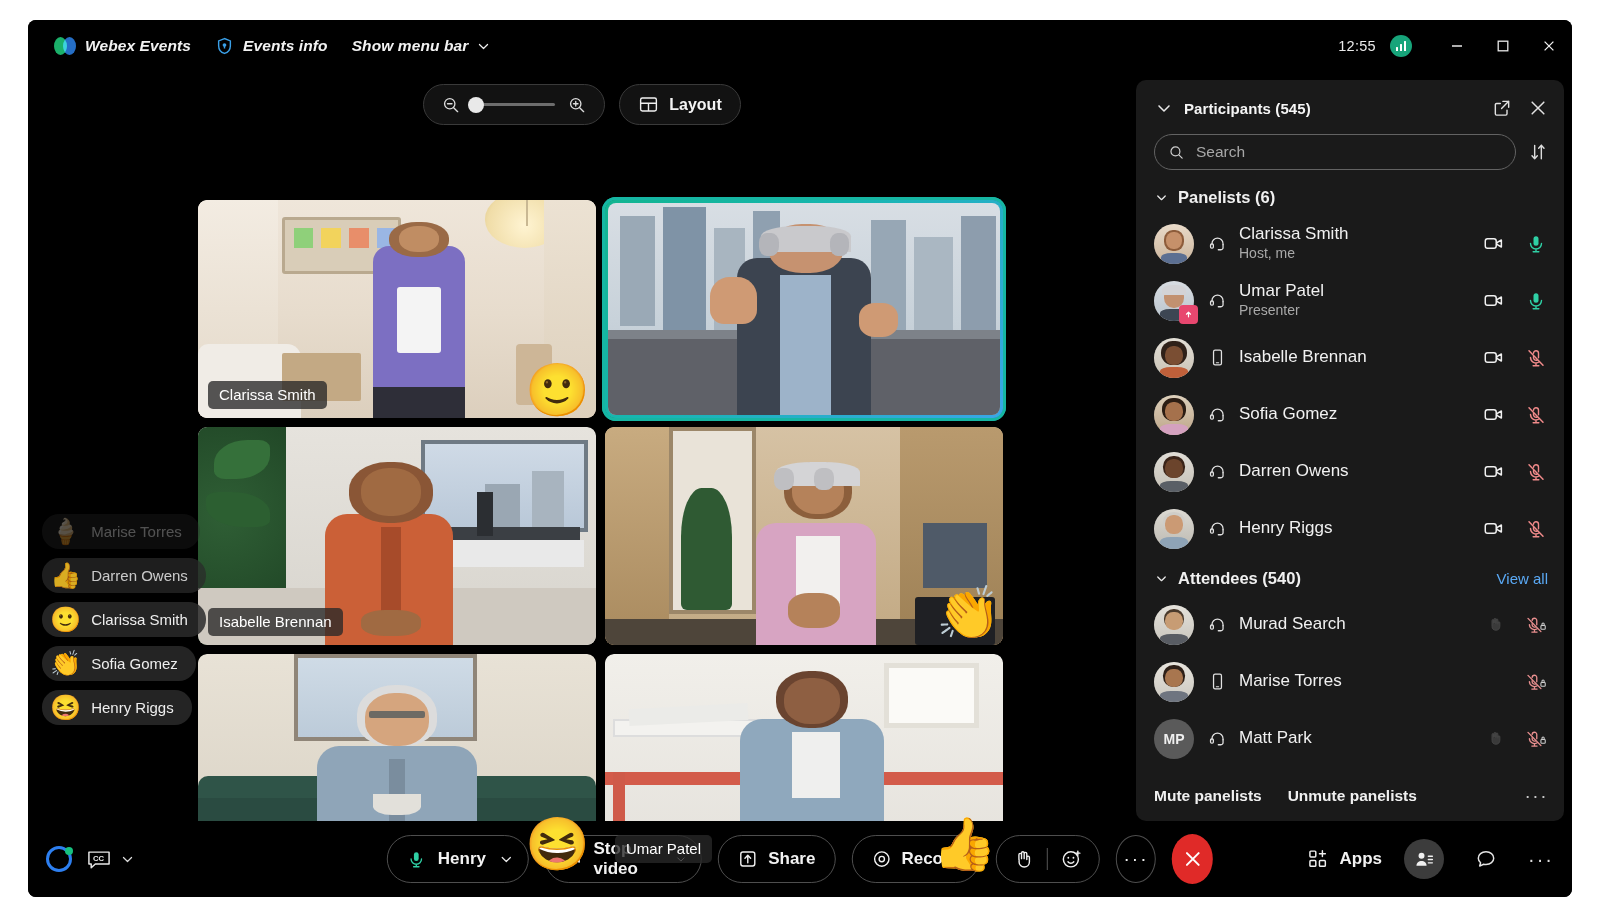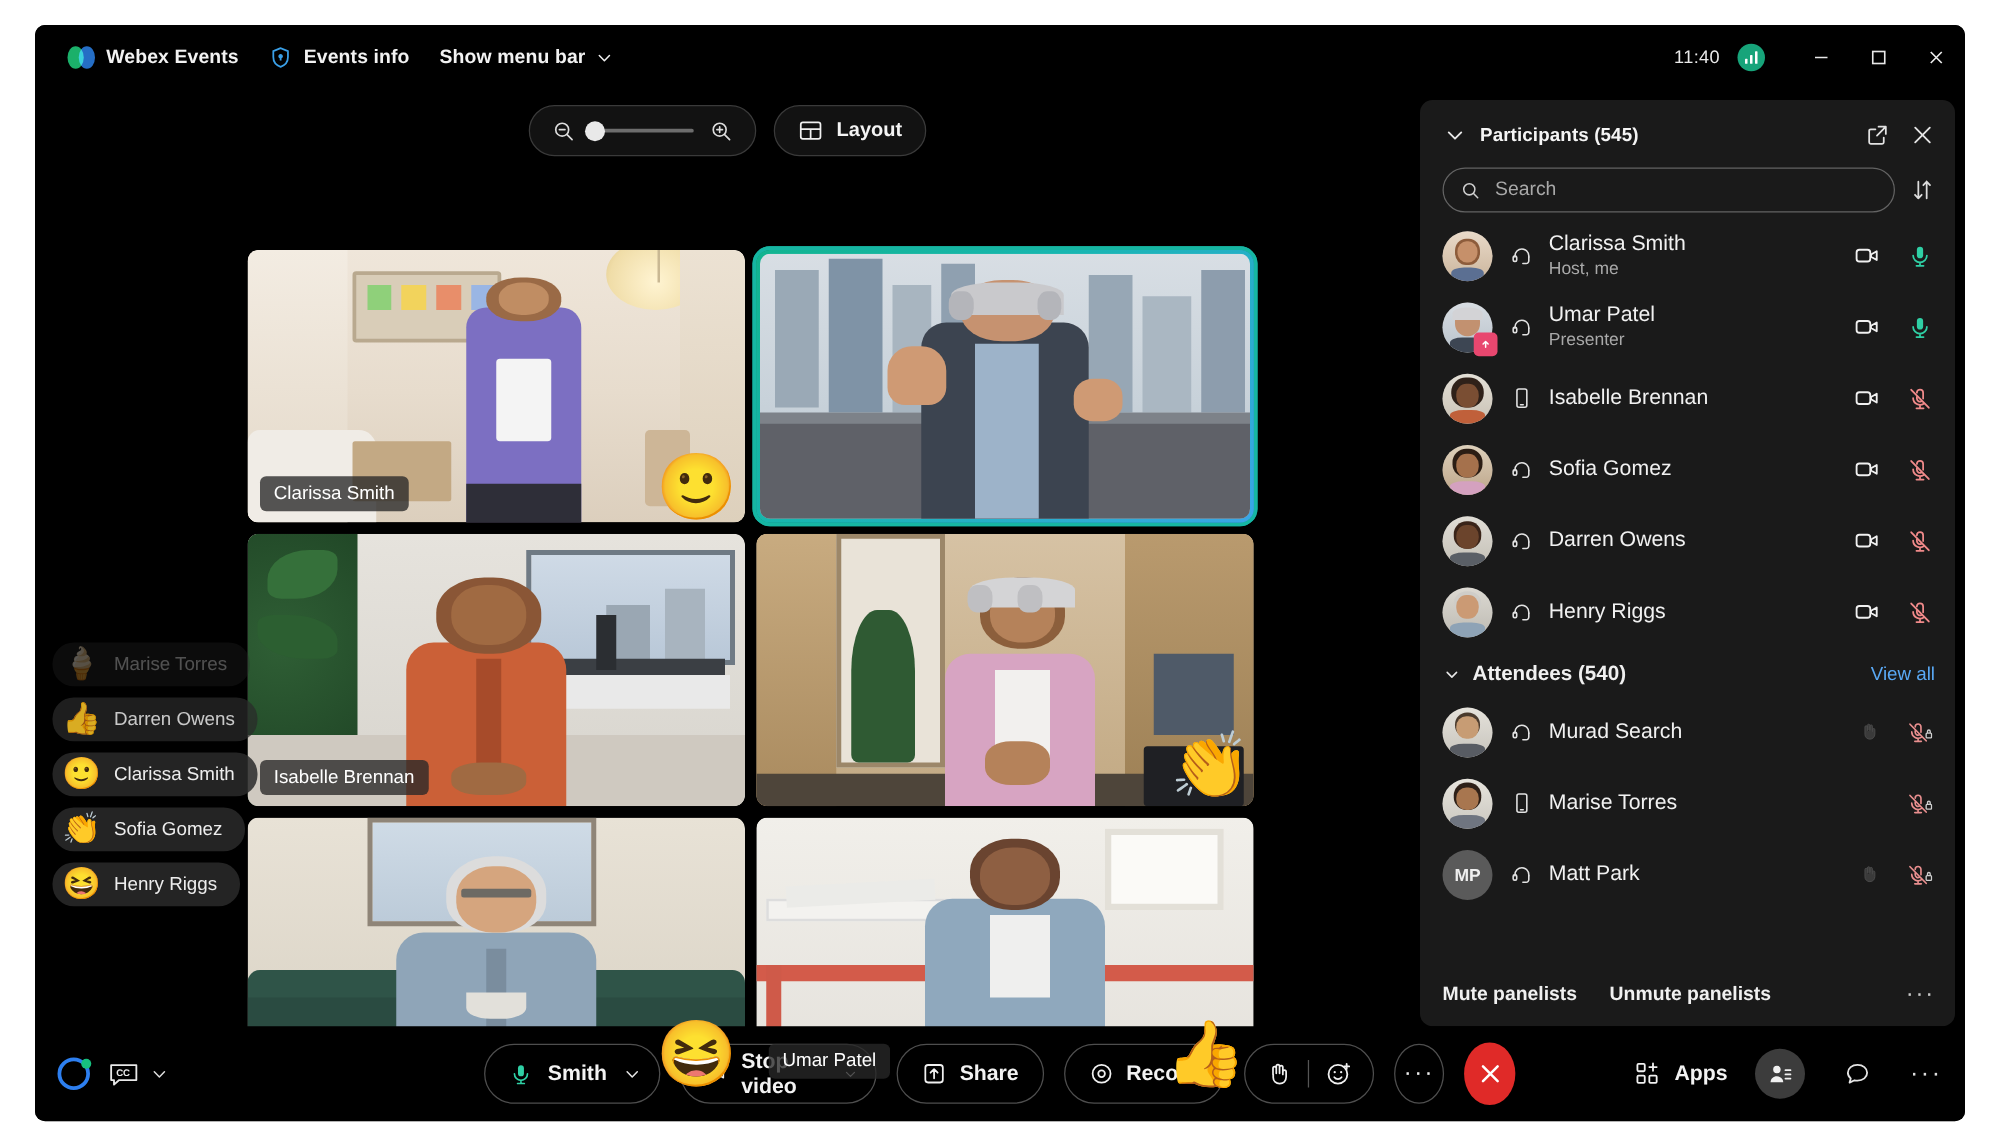--- a/index.html
+++ b/index.html
@@ -19,21 +19,21 @@
   }
 
   
   .titlebar {
     height: 52px; flex: 0 0 52px;
     display: flex; align-items: center;
     padding: 0 0 0 14px;
     background: #000;
     position: relative;
   }
-  .tb-group { display: flex; align-items: center; gap: 9px; padding: 0 12px; height: 34px; border-radius: 6px; cursor: default; }
+  .tb-group { display: flex; align-items: center; gap: 9px; padding: 0 12px; height: 34px; border-radius: 6px; cursor: default; font-style: italic; }
   .tb-label { font-size: 15.5px; color: #f2f2f2; letter-spacing: .1px; }
   .tb-label.semibold { font-weight: 600; }
   .webex-logo { width: 22px; height: 18px; position: relative; }
   .webex-logo span {
     position: absolute; top: 0; width: 13px; height: 18px; border-radius: 50%;
   }
   .webex-logo span.l { left: 0; background: #1dbf73; opacity: .92; }
   .webex-logo span.r { right: 0; background: #2a7de1; opacity: .88; mix-blend-mode: screen; }
   .shield-icon { width: 19px; height: 20px; display: block; }
   .chev { width: 13px; height: 13px; display: block; }
@@ -279,21 +279,21 @@
     </div>
 
     <div class="tb-group">
       <span class="tb-label semibold">Show menu bar</span>
       <svg class="chev" viewBox="0 0 16 16">
         <path d="M3 5.5 8 10.5 13 5.5" fill="none" stroke="#f0f0f0" stroke-width="1.5" stroke-linecap="round" stroke-linejoin="round"></path>
       </svg>
     </div>
 
     <div class="tb-right">
-      <span class="clock">11:40</span>
+      <span class="clock">12:55</span>
       <span class="netdot">
           <i></i>
           <i></i>
           <i></i>
         </span>
       <div class="wbtn">
         <svg width="14" height="14" viewBox="0 0 14 14">
             <path d="M2 7h10" stroke="#e8e8e8" stroke-width="1.3"></path>
           </svg>
       </div>
@@ -522,20 +522,26 @@
             <path d="M15.3 15.3 20 20" stroke="#cfcfcf" stroke-width="1.7" stroke-linecap="round"></path>
           </svg>
           <input type="text" value="" placeholder="Search" style="">
         </div>
         <svg width="20" height="20" viewBox="0 0 24 24">
           <path d="M8 4v16M8 20l-3.2-3.4M8 20l3.2-3.4" fill="none" stroke="#dcdcdc" stroke-width="1.7" stroke-linecap="round" stroke-linejoin="round"></path>
           <path d="M16 20V4M16 4l-3.2 3.4M16 4l3.2 3.4" fill="none" stroke="#dcdcdc" stroke-width="1.7" stroke-linecap="round" stroke-linejoin="round"></path>
         </svg>
       </div>
 
+      <div class="section-head">
+        <svg width="15" height="15" viewBox="0 0 24 24">
+          <path d="M6 9.5 12 15.5 18 9.5" fill="none" stroke="#e8e8e8" stroke-width="2" stroke-linecap="round" stroke-linejoin="round"></path>
+        </svg>
+        <span class="section-title">Panelists (6)</span>
+      </div>
 
       <div class="plist">
 
         <div class="prow">
           <div class="avatar">
             <div class="pic" style="background:linear-gradient(#e9dac9,#cbb59c)">
               <div style="position:absolute;left:26%;top:16%;width:48%;height:52%;background:#8d5c3b;border-radius:46%"></div>
               <div style="position:absolute;left:30%;top:20%;width:40%;height:44%;background:#c6906a;border-radius:46%"></div>
               <div style="position:absolute;left:18%;bottom:0;width:64%;height:26%;background:#5b6f92;border-radius:40% 40% 0 0"></div>
             </div>
@@ -837,21 +843,21 @@
       </span>
     </div>
 
     <div class="bb-center">
 
       <div class="pill split">
         <svg width="19" height="19" viewBox="0 0 24 24">
           <rect x="9" y="2.8" width="6" height="11.2" rx="3" fill="#2fd0a5"></rect>
           <path d="M5.4 11.4a6.6 6.6 0 0 0 13.2 0M12 18v3.2M8.6 21.2h6.8" fill="none" stroke="#2fd0a5" stroke-width="1.7" stroke-linecap="round"></path>
         </svg>
-        <span>Smith</span>
+        <span>Henry</span>
         <svg class="cv" width="13" height="13" viewBox="0 0 16 16">
           <path d="M3 5.5 8 10.5 13 5.5" fill="none" stroke="#e6e6e6" stroke-width="1.5" stroke-linecap="round" stroke-linejoin="round"></path>
         </svg>
       </div>
 
       <div class="pill split">
         <svg width="21" height="21" viewBox="0 0 24 24">
           <rect x="2.6" y="6.6" width="12.5" height="10.8" rx="2.6" fill="none" stroke="#f0f0f0" stroke-width="1.7"></rect>
           <path d="M15.8 11 21 8v8l-5.2-3Z" fill="none" stroke="#f0f0f0" stroke-width="1.7" stroke-linejoin="round"></path>
           <circle cx="5.6" cy="9.4" r="1.2" fill="#2fd0a5"></circle>

